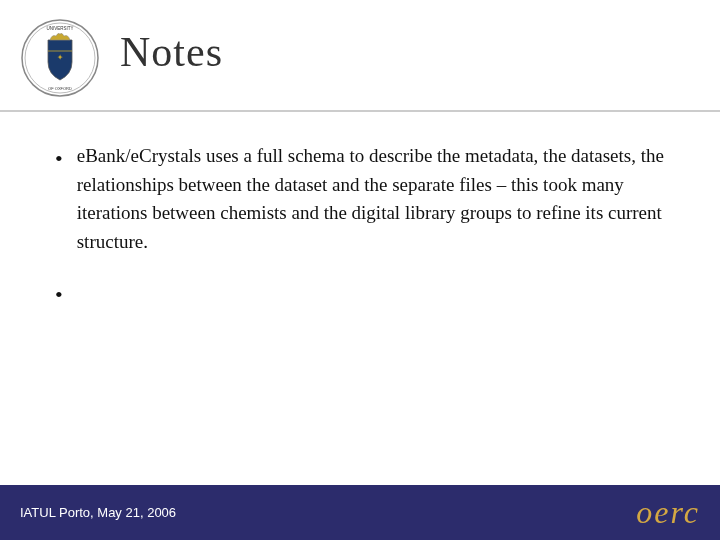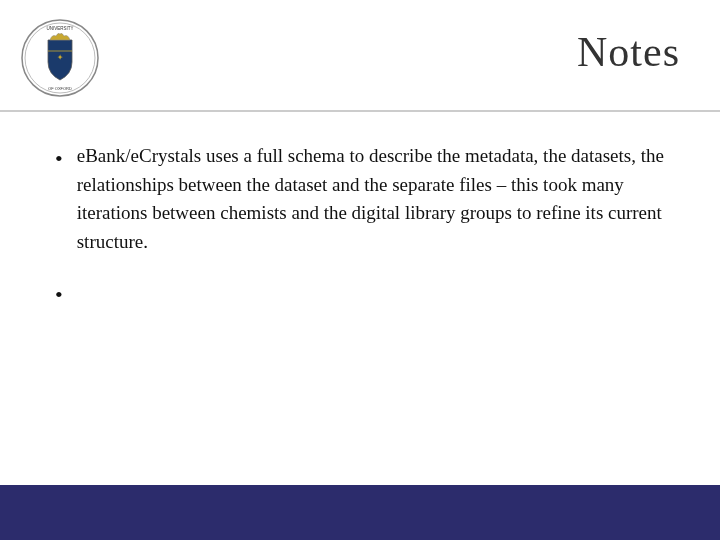--- a/index.html
+++ b/index.html
@@ -37,21 +37,21 @@
     }
 
     .logo-circle {
       width: 80px;
       height: 80px;
     }
 
     .title-area {
       flex: 1;
       display: flex;
-      justify-content: flex-end;
+      justify-content: flex-start;
       align-items: center;
       padding-top: 10px;
     }
 
     .title-text {
       font-size: 42px;
       font-weight: normal;
       color: #333333;
       font-family: Georgia, 'Times New Roman', serif;
       letter-spacing: 1px;
@@ -150,15 +150,17 @@
         <span class="bullet-dot">•</span>
         <span class="bullet-text">eBank/eCrystals uses a full schema to describe the metadata, the datasets, the relationships between the dataset and the separate files – this took many iterations between chemists and the digital library groups to refine its current structure.</span>
       </li>
       <li class="bullet-item">
         <span class="bullet-dot">•</span>
       </li>
     </ul>
   </div>
 
   <div class="footer">
+    <span class="footer-left">IATUL Porto, May 21, 2006</span>
+    <span class="footer-right">oerc</span>
   </div>
 
 </div>
 
 </body></html>

